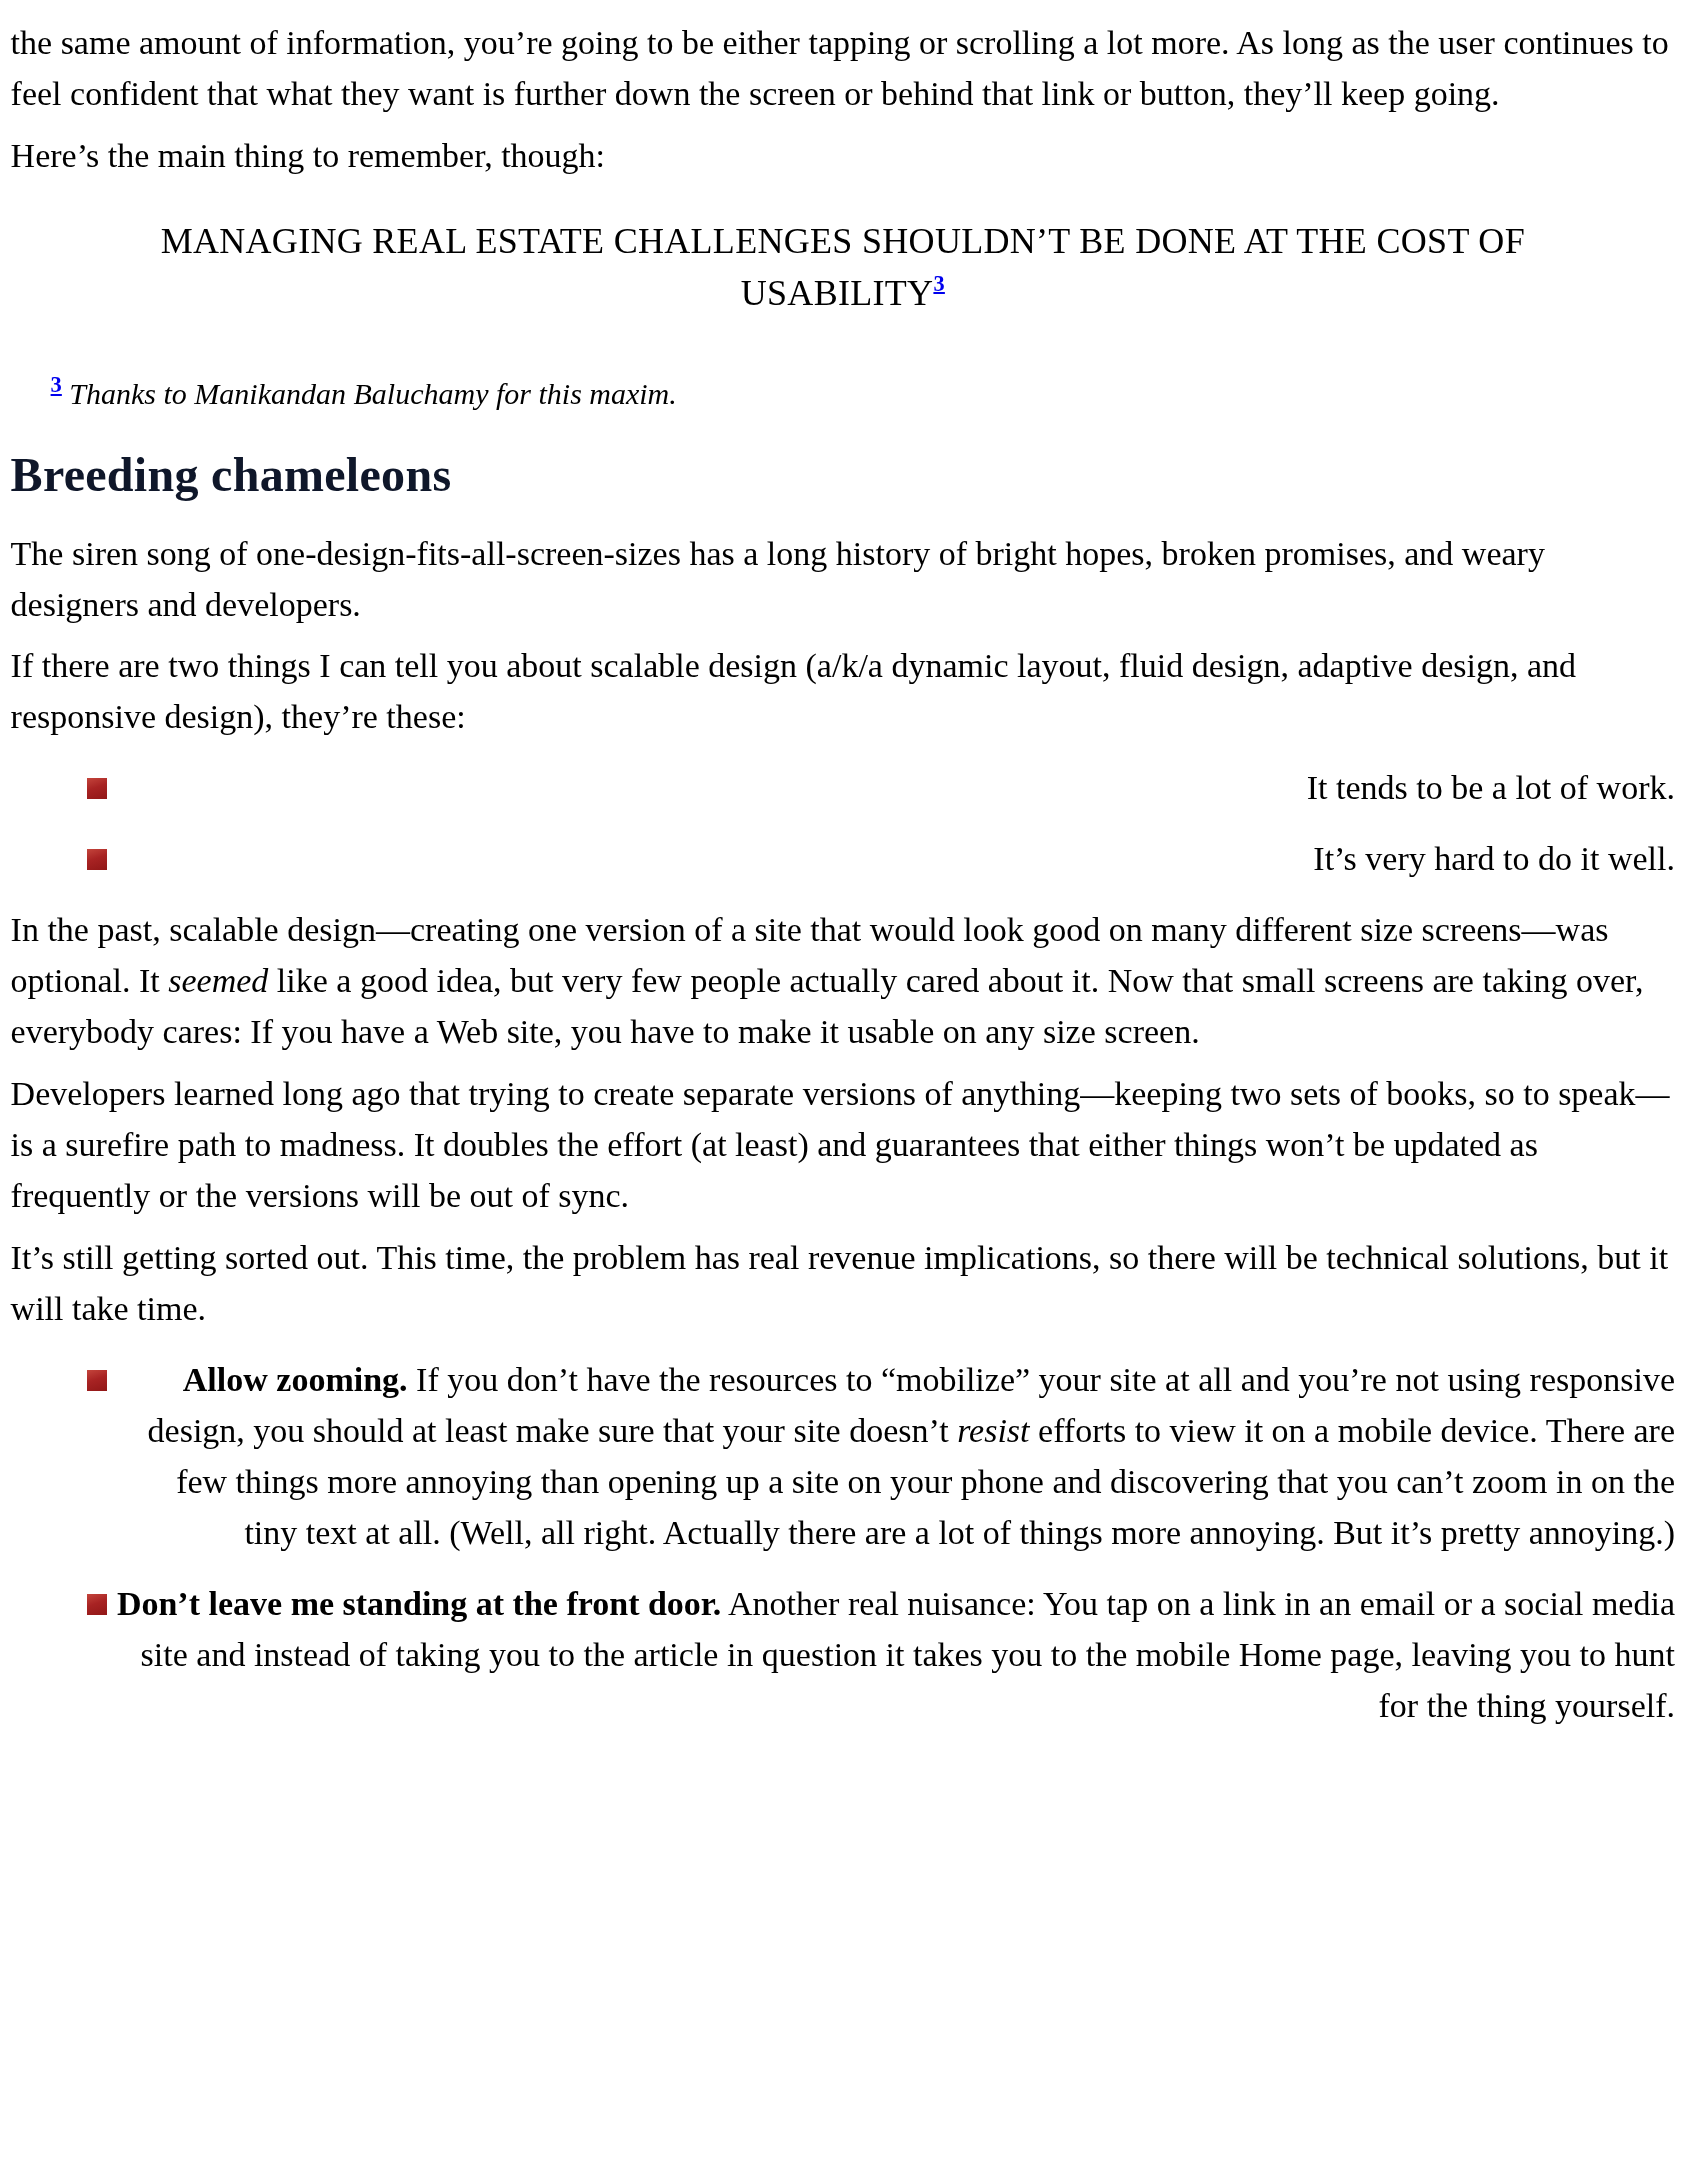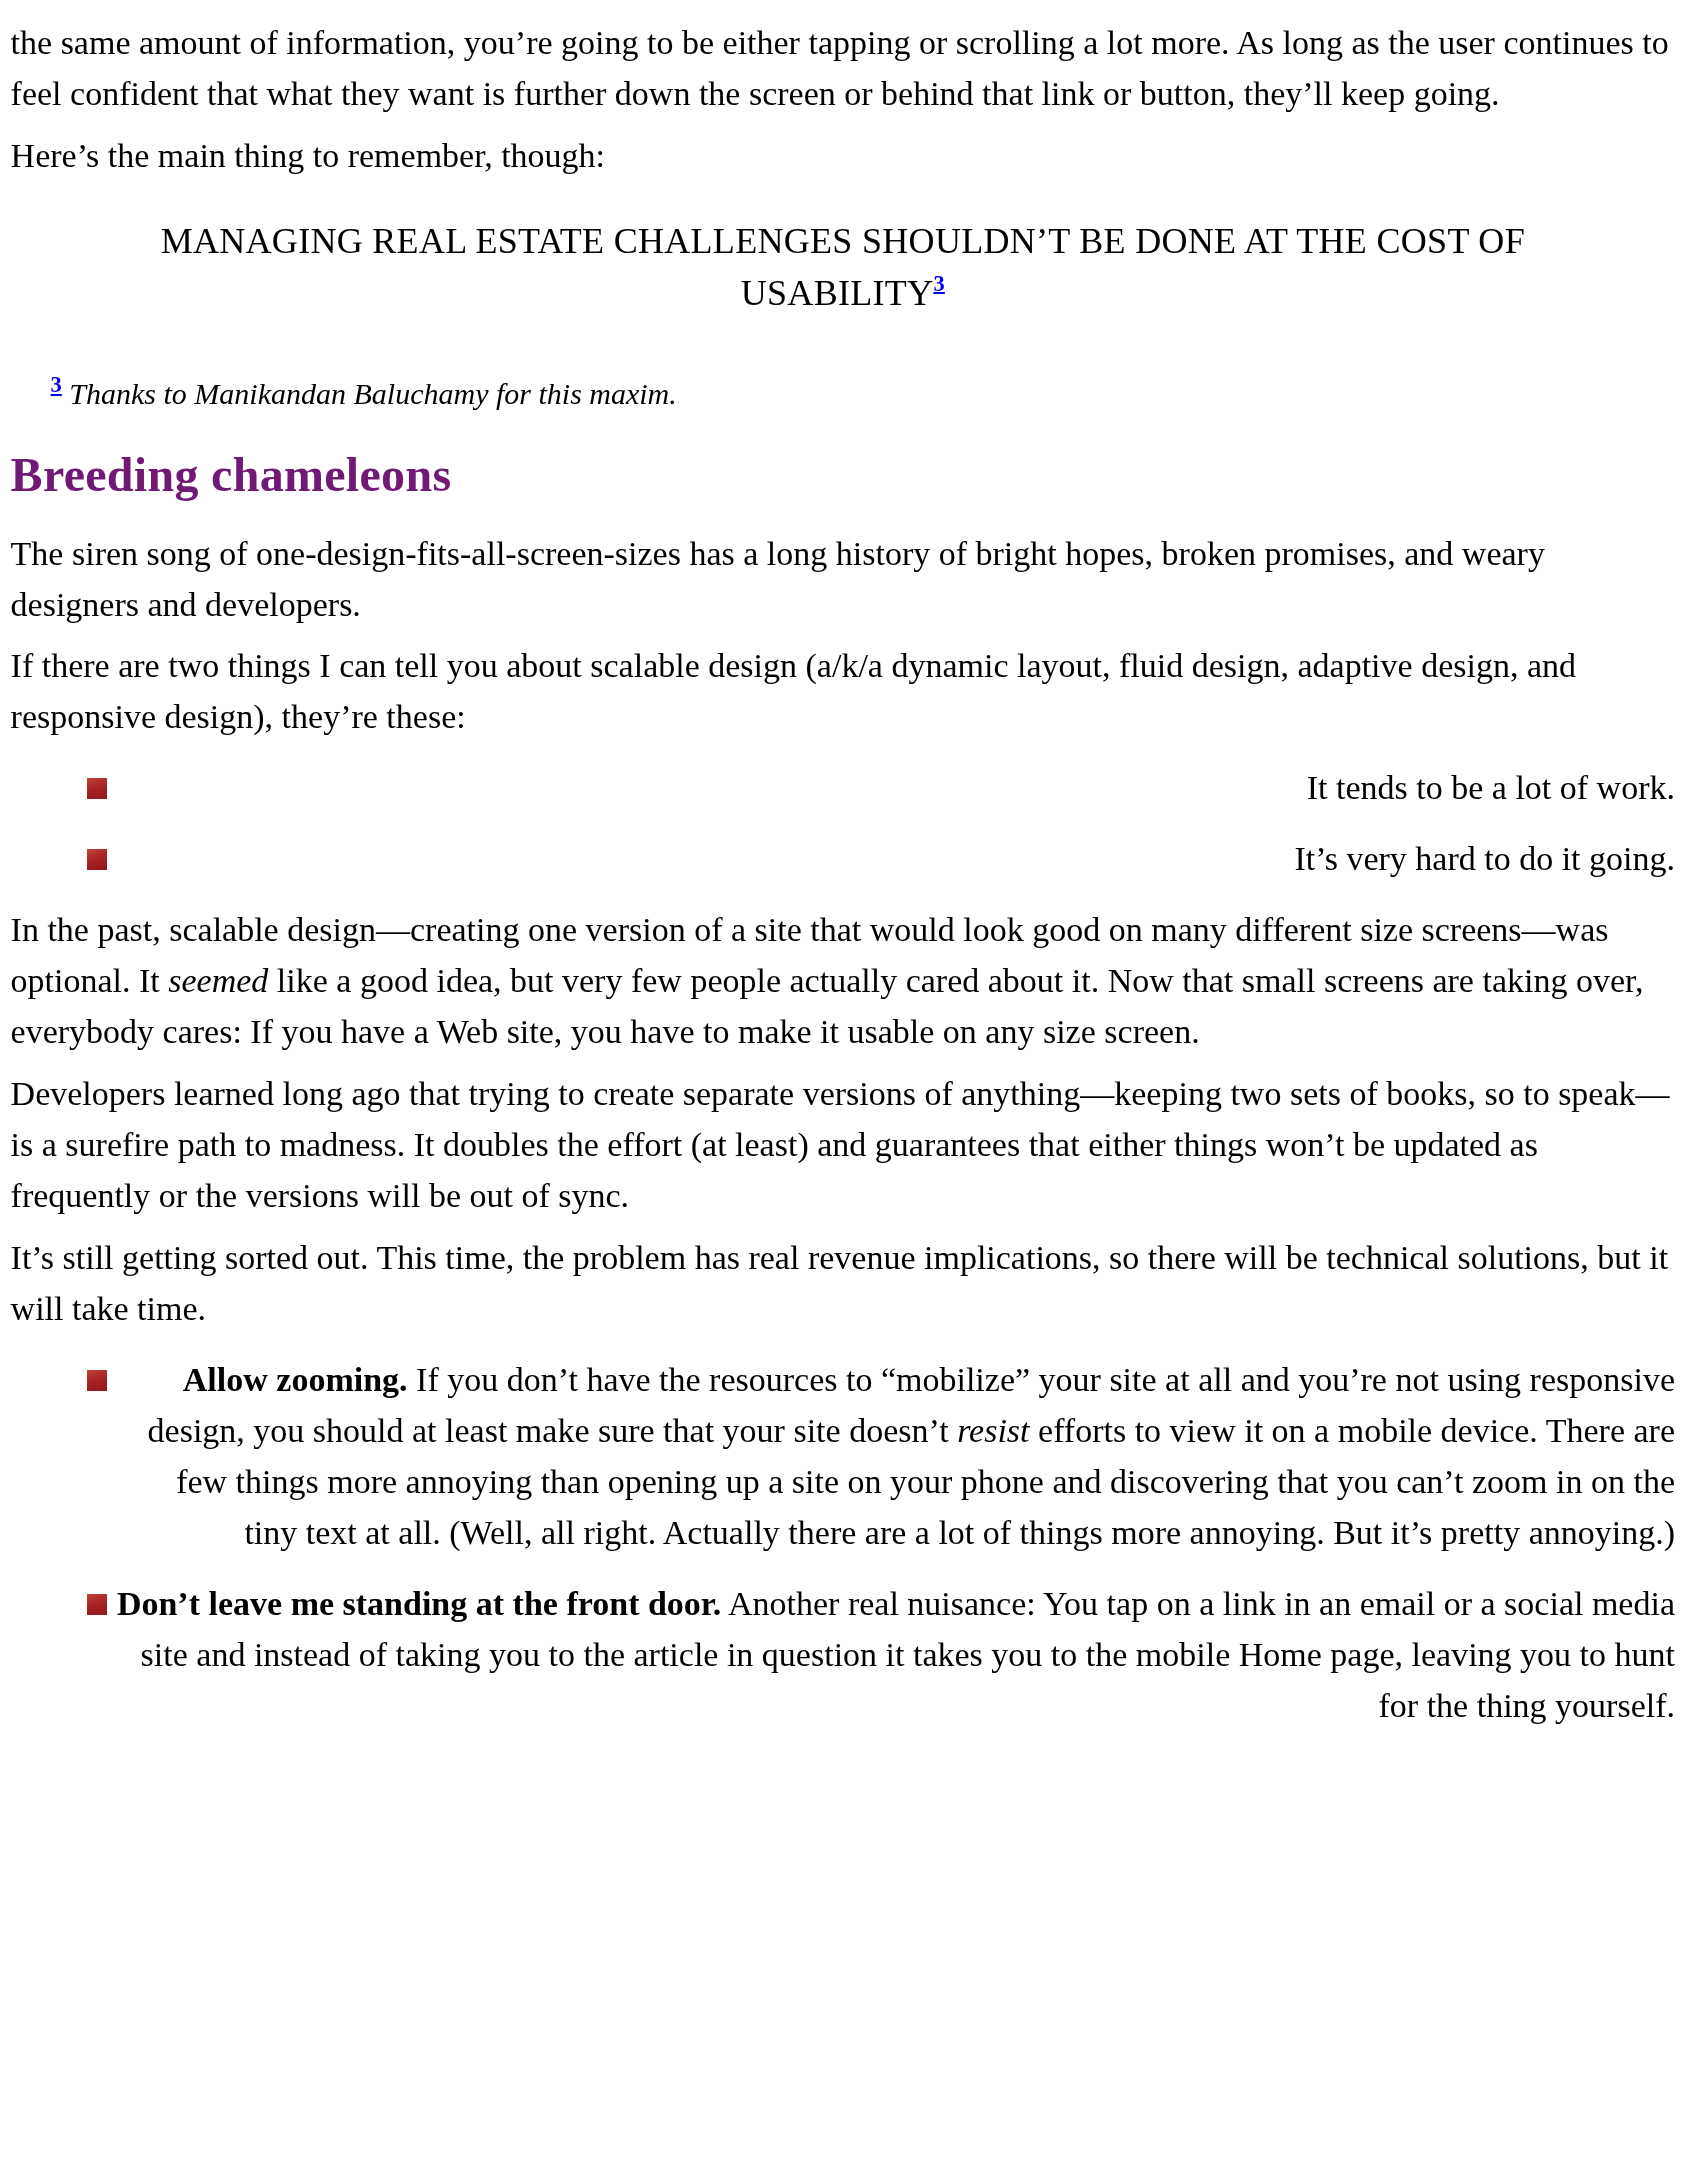--- a/index.html
+++ b/index.html
@@ -38,21 +38,21 @@
     vertical-align: 0.65em;
     line-height: 0;
   }
   .footnote {
     margin: 52px 0 22.5px 40px;
     font-size: 30px;
   }
   .footnote em { font-style: italic; }
   .footnote a.suplink { font-size: 0.75em; vertical-align: 0.55em; }
   h2.section {
-    color: #701a75;
+    color: #0f172a;
     font-size: 48px;
     font-weight: bold;
     margin: 30px 0 24px 0;
     letter-spacing: 0.3px;
     line-height: 1.2;
   }
   ul.redlist {
     list-style: none;
     margin: 17px 0;
     padding: 0;
@@ -101,21 +101,21 @@
     <span>If there are two things I can tell you about scalable design (a/k/a dynamic layout, fluid design, adaptive design, and responsive design), they’re these:</span>
   </p>
 
   <ul class="redlist">
     <li>
       <span class="bullet"></span>
       <span>It tends to be a lot of work.</span>
     </li>
     <li>
       <span class="bullet"></span>
-      <span>It’s very hard to do it going.</span>
+      <span>It’s very hard to do it well.</span>
     </li>
   </ul>
 
   <p><span>In the past, scalable design—creating one version of a site that would look good on many different size screens—was optional. It </span><em class="run">seemed</em><span> like a good idea, but very few people actually cared about it. Now that small screens are taking over, everybody cares: If you have a Web site, you have to make it usable on any size screen.</span></p>
 
   <p>
     <span>Developers learned long ago that trying to create separate versions of anything—keeping two sets of books, so to speak—is a surefire path to madness. It doubles the effort (at least) and guarantees that either things won’t be updated as frequently or the versions will be out of sync.</span>
   </p>
 
   <p>

